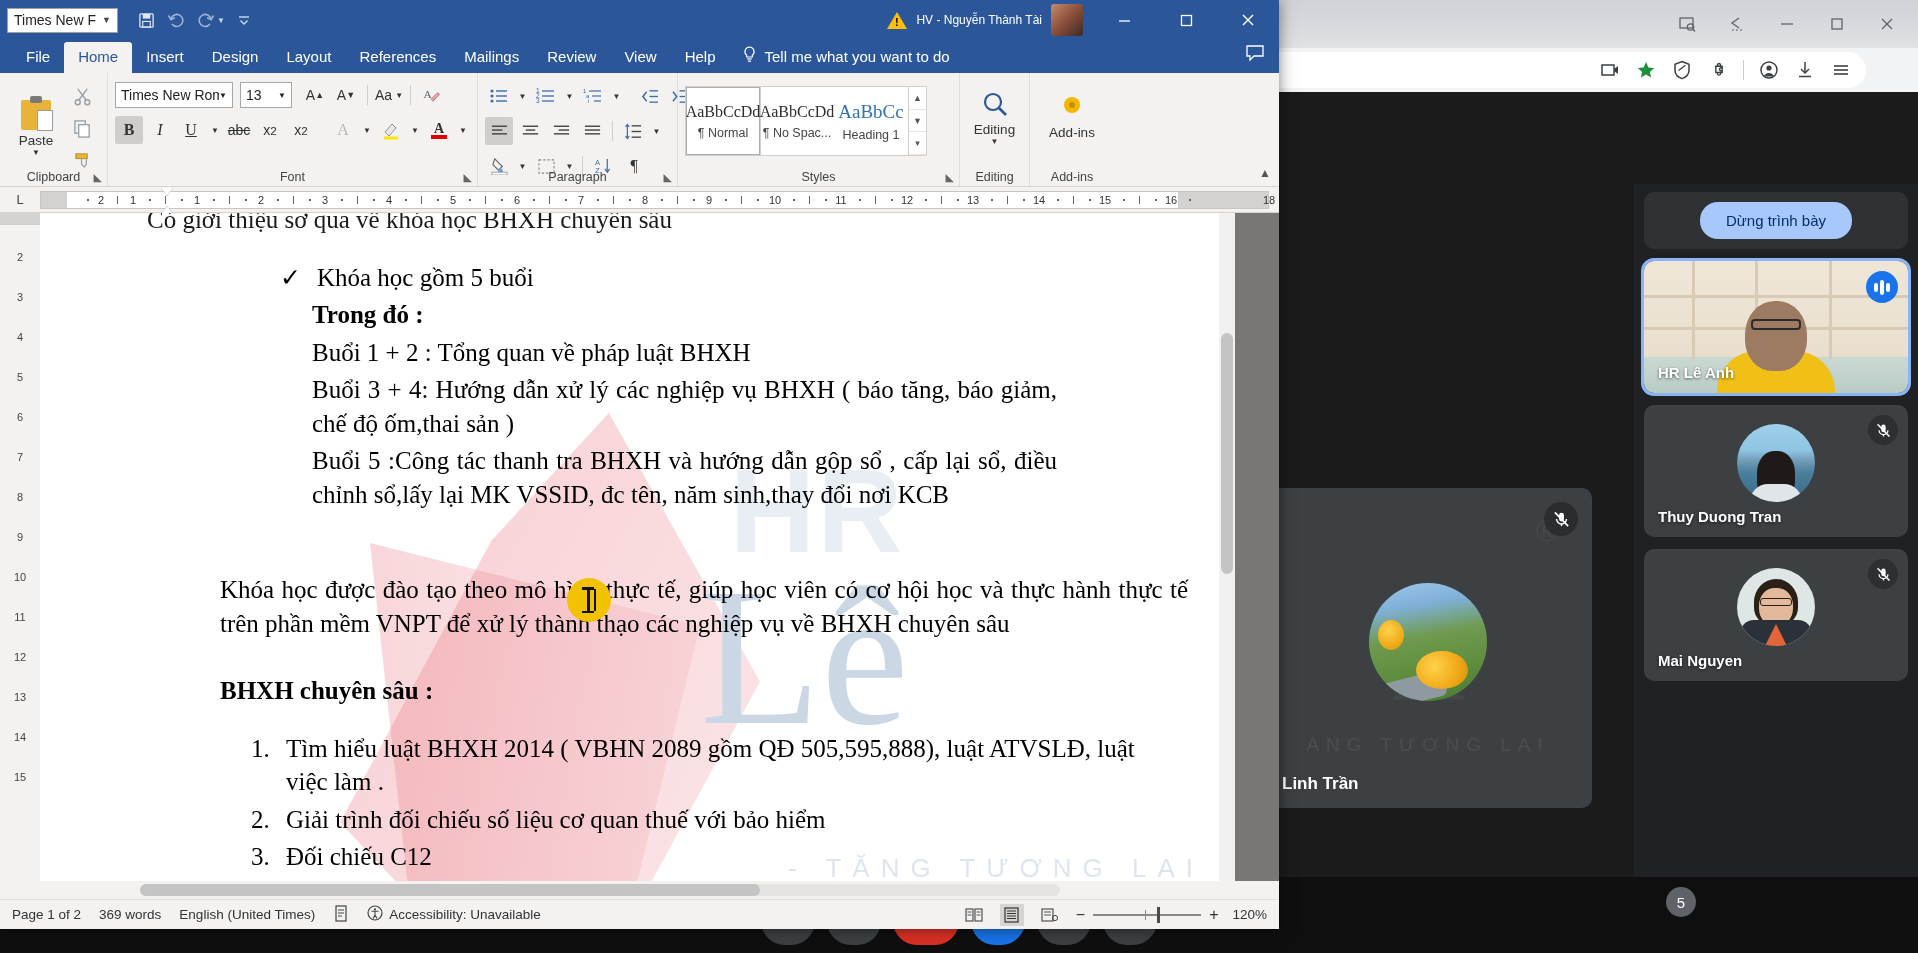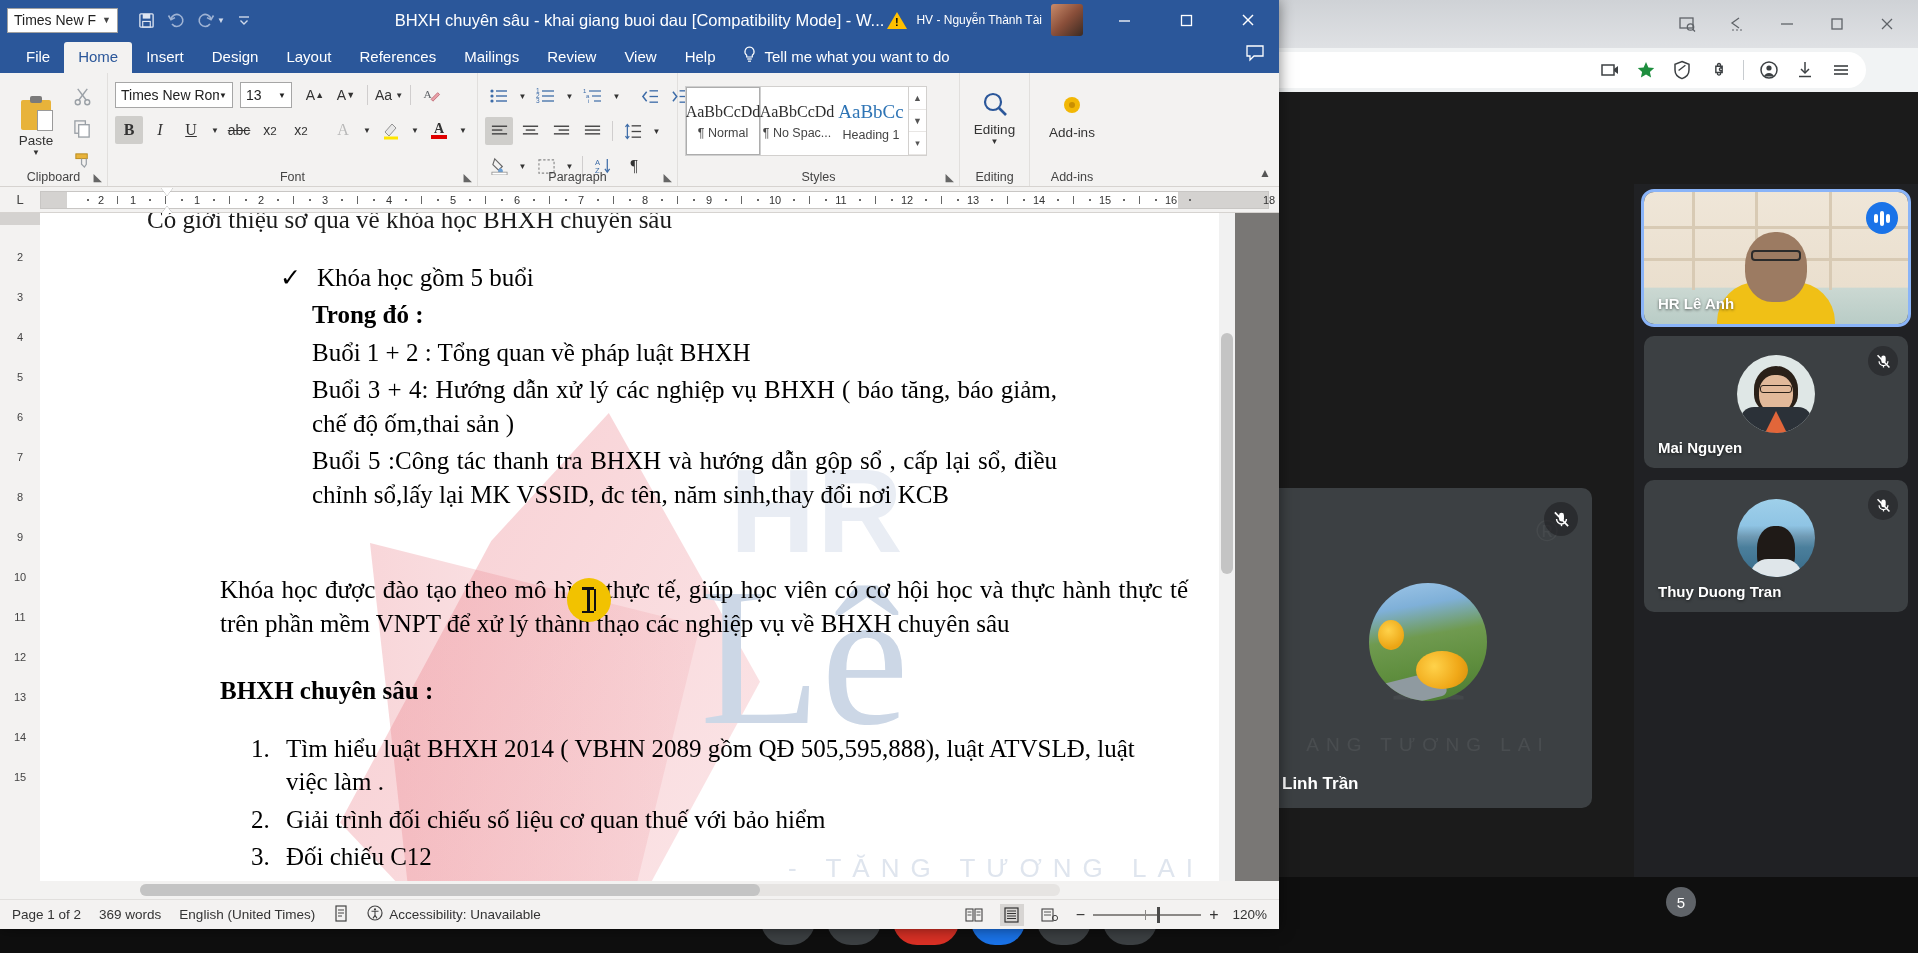--- a/index.html
+++ b/index.html
@@ -478,20 +478,23 @@
               <rect x="7.4" y="3" width="5.2" height="9" rx="2.6" fill="#fff"></rect>
               <path d="M4.8 9.6 a5.2 5.2 0 0 0 10.4 0" fill="none" stroke="#fff" stroke-width="1.5"></path>
               <line x1="10" y1="14.8" x2="10" y2="17" stroke="#fff" stroke-width="1.5"></line>
               <line x1="3" y1="2.6" x2="17" y2="17" stroke="#fff" stroke-width="1.8"></line>
             </svg>
         </div>
         <div class="tile-name">Linh Trần</div>
       </div>
 
       <div class="meet-rail">
+        <div class="present-bar">
+          <button class="btn-stop-present">Dừng trình bày</button>
+        </div>
 
         <div class="rail-tile active">
           <div class="webcam">
             <div class="shelf-h" style="top:26%"></div>
             <div class="shelf-h" style="top:50%"></div>
             <div class="shelf-v" style="left:18%"></div>
             <div class="shelf-v" style="left:42%"></div>
             <div class="shelf-v" style="left:70%"></div>
             <div class="person-body"></div>
             <div class="person-head"></div>
@@ -500,55 +503,55 @@
           <div class="rt-speak">
             <i style="height:9px"></i>
               <i style="height:15px"></i>
               <i style="height:9px"></i>
           </div>
           <div class="rt-name">HR Lê Anh</div>
         </div>
 
         <div class="rail-tile">
           <div class="rail-avatar">
+            <div class="lake-avatar">
+                <div class="hair"></div>
+                <div class="shirt"></div>
+              </div>
+          </div>
+          <div class="rt-mic">
+            <svg width="17" height="17" viewBox="0 0 20 20">
+                <rect x="7.4" y="3" width="5.2" height="9" rx="2.6" fill="#fff"></rect>
+                <path d="M4.8 9.6 a5.2 5.2 0 0 0 10.4 0" fill="none" stroke="#fff" stroke-width="1.5"></path>
+                <line x1="10" y1="14.8" x2="10" y2="17" stroke="#fff" stroke-width="1.5"></line>
+                <line x1="3" y1="2.6" x2="17" y2="17" stroke="#fff" stroke-width="1.8"></line>
+              </svg>
+          </div>
+          <div class="rt-name">Thuy Duong Tran</div>
+        </div>
+
+        <div class="rail-tile">
+          <div class="rail-avatar">
             <div class="photo-avatar">
                 <div class="hair2"></div>
                 <div class="face2"></div>
                 <div class="glass2"></div>
                 <div class="suit"></div>
                 <div class="collar"></div>
               </div>
           </div>
           <div class="rt-mic">
             <svg width="17" height="17" viewBox="0 0 20 20">
                 <rect x="7.4" y="3" width="5.2" height="9" rx="2.6" fill="#fff"></rect>
                 <path d="M4.8 9.6 a5.2 5.2 0 0 0 10.4 0" fill="none" stroke="#fff" stroke-width="1.5"></path>
                 <line x1="10" y1="14.8" x2="10" y2="17" stroke="#fff" stroke-width="1.5"></line>
                 <line x1="3" y1="2.6" x2="17" y2="17" stroke="#fff" stroke-width="1.8"></line>
               </svg>
           </div>
           <div class="rt-name">Mai Nguyen</div>
-        </div>
-
-        <div class="rail-tile">
-          <div class="rail-avatar">
-            <div class="lake-avatar">
-                <div class="hair"></div>
-                <div class="shirt"></div>
-              </div>
-          </div>
-          <div class="rt-mic">
-            <svg width="17" height="17" viewBox="0 0 20 20">
-                <rect x="7.4" y="3" width="5.2" height="9" rx="2.6" fill="#fff"></rect>
-                <path d="M4.8 9.6 a5.2 5.2 0 0 0 10.4 0" fill="none" stroke="#fff" stroke-width="1.5"></path>
-                <line x1="10" y1="14.8" x2="10" y2="17" stroke="#fff" stroke-width="1.5"></line>
-                <line x1="3" y1="2.6" x2="17" y2="17" stroke="#fff" stroke-width="1.8"></line>
-              </svg>
-          </div>
-          <div class="rt-name">Thuy Duong Tran</div>
         </div>
       </div>
 
       <div class="meet-bottom">
         <div class="badge-count">5</div>
         <div class="meet-ctrls">
           <div class="mc"></div>
           <div class="mc"></div>
           <div class="mc red"></div>
           <div class="mc blue"></div>
@@ -587,21 +590,20 @@
             </svg>
           <span style="font-size:8px;margin-left:2px;">▼</span>
         </span>
         <span class="qi">
           <svg width="14" height="14" viewBox="0 0 14 14">
               <line x1="2" y1="4" x2="12" y2="4" stroke="#cfd9ea" stroke-width="1.4"></line>
               <polyline points="3.5,7.5 7,11 10.5,7.5" fill="none" stroke="#cfd9ea" stroke-width="1.4"></polyline>
             </svg>
         </span>
       </div>
-      <div class="word-title-text">BHXH chuyên sâu - khai giang buoi dau [Compatibility Mode]  -  W...</div>
       <div class="word-account">
         <span class="warn-tri"></span>
         <span>HV - Nguyễn Thành Tài</span>
         <span class="acct-photo"></span>
       </div>
       <div class="win-ctrls">
         <div>
           <svg width="13" height="13" viewBox="0 0 13 13">
               <line x1="1" y1="7" x2="12" y2="7" stroke="#fff" stroke-width="1.3"></line>
             </svg>

